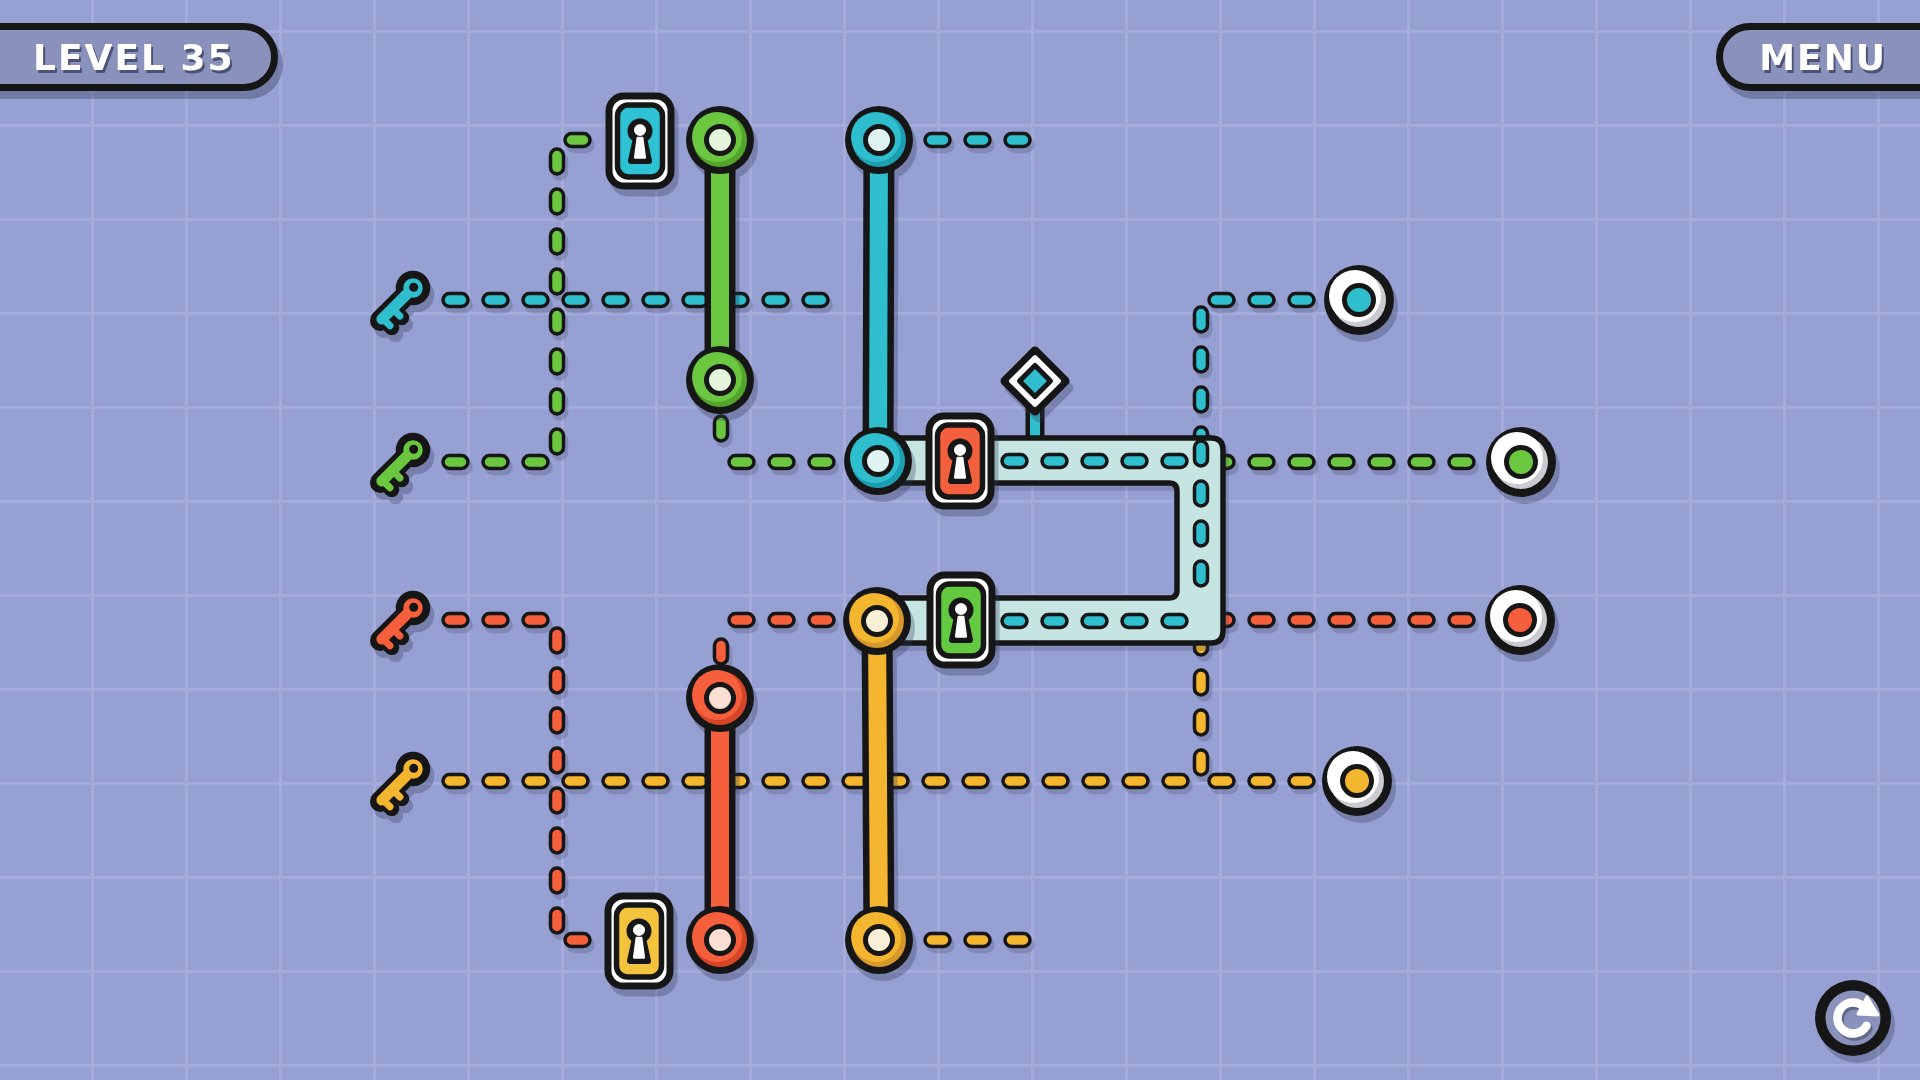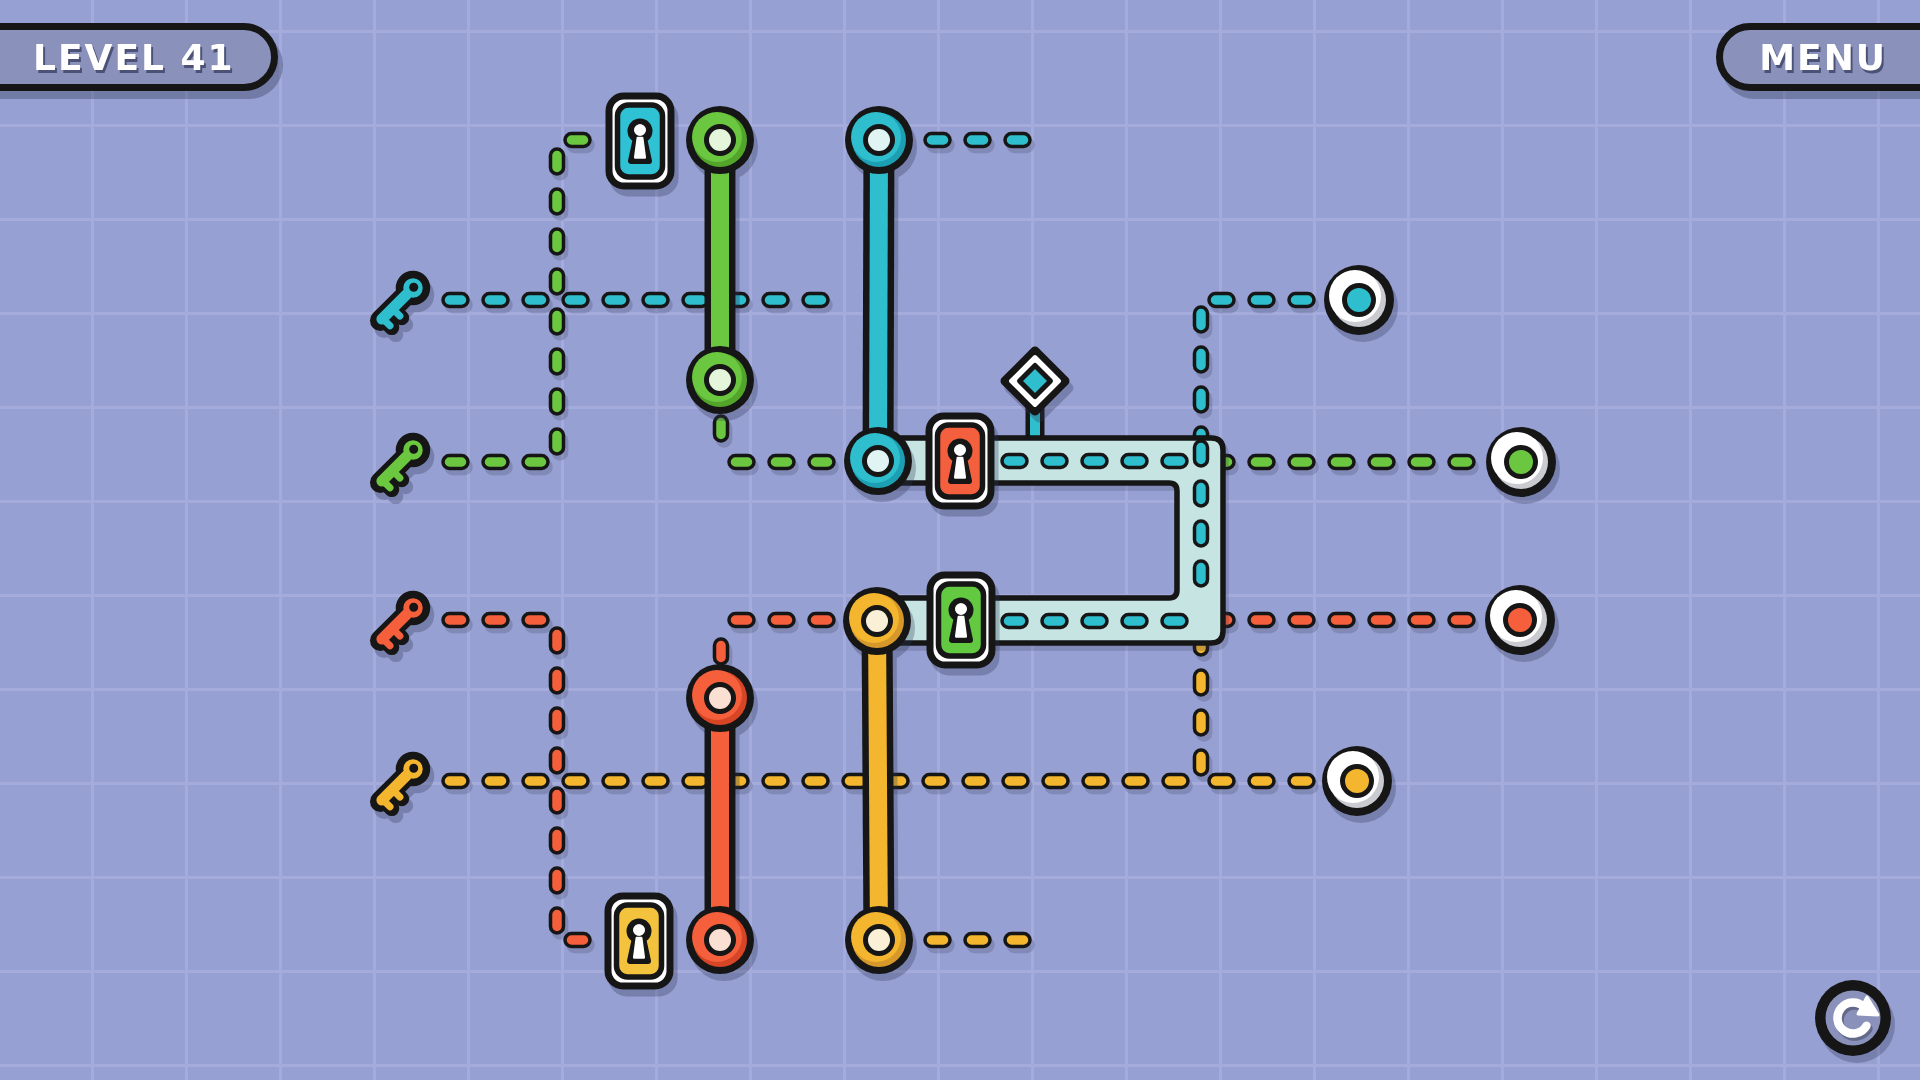--- a/index.html
+++ b/index.html
@@ -384,18 +384,18 @@
         <circle cx="1853" cy="1018" r="38" fill="#161616"></circle>
         <circle cx="1853" cy="1018" r="27.5" fill="#8A92BC"></circle>
         <g>
           <path d="M 1868.423393758659 1028.75 A 15.5 15.5 0 1 1 1865.9601551083915 1010.0398448916085" fill="none" stroke="rgba(30,30,50,0.35)" stroke-width="8.5" stroke-linecap="round"></path>
           <path d="M 1866.423393758659 1025.75 A 15.5 15.5 0 1 1 1863.9601551083915 1007.0398448916085" fill="none" stroke="#FFFFFF" stroke-width="8.5" stroke-linecap="round"></path>
           <polygon points="1878,1015 1867,997 1858,1014" fill="#FFFFFF" stroke="#FFFFFF" stroke-width="3" stroke-linejoin="round"></polygon>
         </g>
       </g>
     </svg>
   <div class="badge" id="level-badge">
-    <span>LEVEL 41</span>
+    <span>LEVEL 35</span>
   </div>
   <div class="badge" id="menu-badge">
     <span>MENU</span>
   </div>
 </div>
 
 </body></html>

